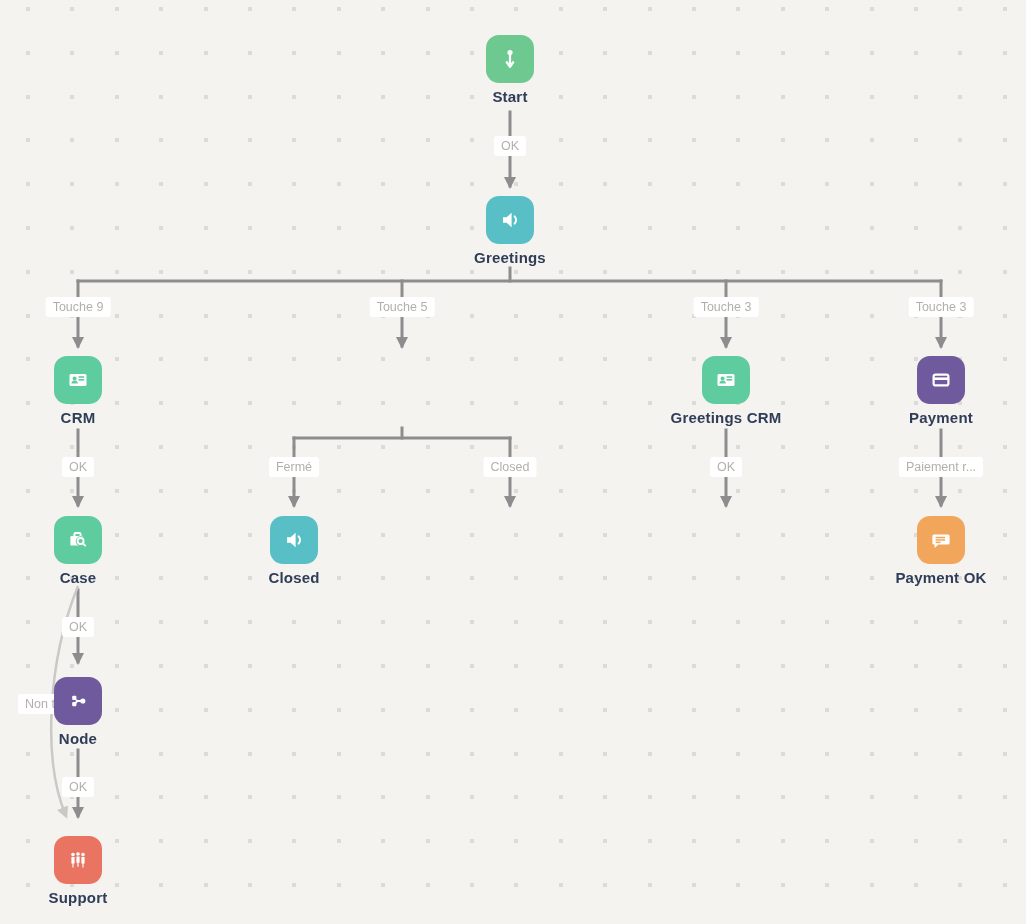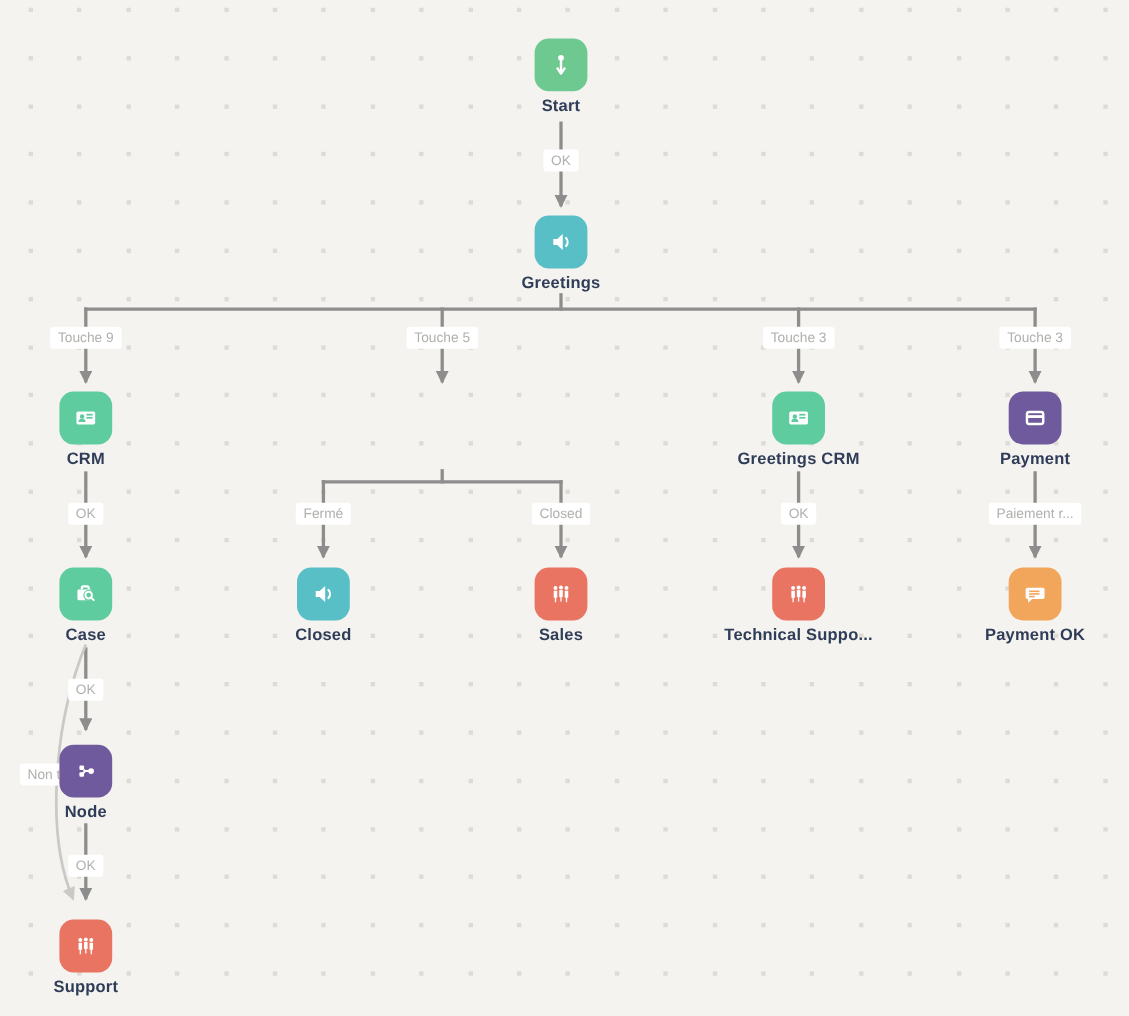--- a/index.html
+++ b/index.html
@@ -644,88 +644,58 @@
   <div class="node" style="left:214px;top:516px;">
     <div class="tile c-teal">
       <svg width="24" height="24" viewBox="0 0 24 24">
           <path d="M5 9.2 h3.6 l5 -4.4 v14.4 l-5 -4.4 H5 z" fill="#fff"></path>
           <path d="M16.6 8.4 a5.4 5.4 0 0 1 0 7.2" stroke="#fff" stroke-width="2" fill="none" stroke-linecap="round"></path>
         </svg>
     </div>
     <div class="nlabel">Closed</div>
   </div>
 
-  <div class="node" style="left:430px;top:516px;">
+
+
+  <div class="node" style="left:861px;top:516px;">
+    <div class="tile c-orange">
+      <svg width="24" height="24" viewBox="0 0 24 24">
+          <path d="M5 6.4 h14 a1.6 1.6 0 0 1 1.6 1.6 v7 a1.6 1.6 0 0 1 -1.6 1.6 H9.4 L5.6 20 v-3.4 H5 a1.6 1.6 0 0 1 -1.6 -1.6 v-7 A1.6 1.6 0 0 1 5 6.4 z" fill="#fff"></path>
+          <rect x="6.6" y="8.8" width="9.4" height="1.5" fill="currentColor"></rect>
+          <rect x="6.6" y="11.2" width="9.4" height="1.5" fill="currentColor"></rect>
+          <rect x="6.6" y="13.6" width="5" height="1.5" fill="currentColor"></rect>
+        </svg>
+    </div>
+    <div class="nlabel">Payment OK</div>
+  </div>
+
+  <div class="node" style="left:-2px;top:677px;">
+    <div class="tile c-purple">
+      <svg width="24" height="24" viewBox="0 0 24 24">
+          <g stroke="#fff" stroke-width="1.8" fill="none">
+            <path d="M8.6 9.2 L11.4 12 L16.4 12"></path>
+            <path d="M8.6 14.8 L11.4 12"></path>
+          </g>
+          <rect x="6" y="6.6" width="4.6" height="4.6" rx="1" fill="currentColor" stroke="#fff" stroke-width="0"></rect>
+          <rect x="6.2" y="6.8" width="4.2" height="4.2" rx="1" fill="#fff"></rect>
+          <rect x="6.2" y="13" width="4.2" height="4.2" rx="1" fill="#fff"></rect>
+          <circle cx="16.8" cy="12" r="2.6" fill="#fff"></circle>
+        </svg>
+    </div>
+    <div class="nlabel">Node</div>
+  </div>
+
+  <div class="node" style="left:-2px;top:836px;">
     <div class="tile c-red">
       <svg width="24" height="24" viewBox="0 0 24 24">
           <g fill="#fff">
             <circle cx="7" cy="6.6" r="1.8"></circle>
             <path d="M5.4 9 h3.2 v6.4 h-1 v4 h-1.2 v-4 h-1 z"></path>
             <circle cx="12" cy="6" r="1.8"></circle>
             <path d="M10.4 8.4 h3.2 v6.4 h-1 v4 h-1.2 v-4 h-1 z"></path>
             <circle cx="17" cy="6.6" r="1.8"></circle>
             <path d="M15.4 9 h3.2 v6.4 h-1 v4 h-1.2 v-4 h-1 z"></path>
           </g>
         </svg>
     </div>
-    <div class="nlabel">Sales</div>
-  </div>
-
-  <div class="node" style="left:646px;top:516px;">
-    <div class="tile c-red">
-      <svg width="24" height="24" viewBox="0 0 24 24">
-          <g fill="#fff">
-            <circle cx="7" cy="6.6" r="1.8"></circle>
-            <path d="M5.4 9 h3.2 v6.4 h-1 v4 h-1.2 v-4 h-1 z"></path>
-            <circle cx="12" cy="6" r="1.8"></circle>
-            <path d="M10.4 8.4 h3.2 v6.4 h-1 v4 h-1.2 v-4 h-1 z"></path>
-            <circle cx="17" cy="6.6" r="1.8"></circle>
-            <path d="M15.4 9 h3.2 v6.4 h-1 v4 h-1.2 v-4 h-1 z"></path>
-          </g>
-        </svg>
-    </div>
-    <div class="nlabel">Technical Suppo...</div>
-  </div>
-
-  <div class="node" style="left:861px;top:516px;">
-    <div class="tile c-orange">
-      <svg width="24" height="24" viewBox="0 0 24 24">
-          <path d="M5 6.4 h14 a1.6 1.6 0 0 1 1.6 1.6 v7 a1.6 1.6 0 0 1 -1.6 1.6 H9.4 L5.6 20 v-3.4 H5 a1.6 1.6 0 0 1 -1.6 -1.6 v-7 A1.6 1.6 0 0 1 5 6.4 z" fill="#fff"></path>
-          <rect x="6.6" y="8.8" width="9.4" height="1.5" fill="currentColor"></rect>
-          <rect x="6.6" y="11.2" width="9.4" height="1.5" fill="currentColor"></rect>
-          <rect x="6.6" y="13.6" width="5" height="1.5" fill="currentColor"></rect>
-        </svg>
-    </div>
-    <div class="nlabel">Payment OK</div>
-  </div>
-
-  <div class="node" style="left:-2px;top:677px;">
-    <div class="tile c-purple">
-      <svg width="24" height="24" viewBox="0 0 24 24">
-          <g stroke="#fff" stroke-width="1.8" fill="none">
-            <path d="M8.6 9.2 L11.4 12 L16.4 12"></path>
-            <path d="M8.6 14.8 L11.4 12"></path>
-          </g>
-          <rect x="6" y="6.6" width="4.6" height="4.6" rx="1" fill="currentColor" stroke="#fff" stroke-width="0"></rect>
-          <rect x="6.2" y="6.8" width="4.2" height="4.2" rx="1" fill="#fff"></rect>
-          <rect x="6.2" y="13" width="4.2" height="4.2" rx="1" fill="#fff"></rect>
-          <circle cx="16.8" cy="12" r="2.6" fill="#fff"></circle>
-        </svg>
-    </div>
-    <div class="nlabel">Node</div>
-  </div>
-
-  <div class="node" style="left:-2px;top:836px;">
-    <div class="tile c-red">
-      <svg width="24" height="24" viewBox="0 0 24 24">
-          <g fill="#fff">
-            <circle cx="7" cy="6.6" r="1.8"></circle>
-            <path d="M5.4 9 h3.2 v6.4 h-1 v4 h-1.2 v-4 h-1 z"></path>
-            <circle cx="12" cy="6" r="1.8"></circle>
-            <path d="M10.4 8.4 h3.2 v6.4 h-1 v4 h-1.2 v-4 h-1 z"></path>
-            <circle cx="17" cy="6.6" r="1.8"></circle>
-            <path d="M15.4 9 h3.2 v6.4 h-1 v4 h-1.2 v-4 h-1 z"></path>
-          </g>
-        </svg>
-    </div>
     <div class="nlabel">Support</div>
   </div>
 </div>
 
 </body></html>

